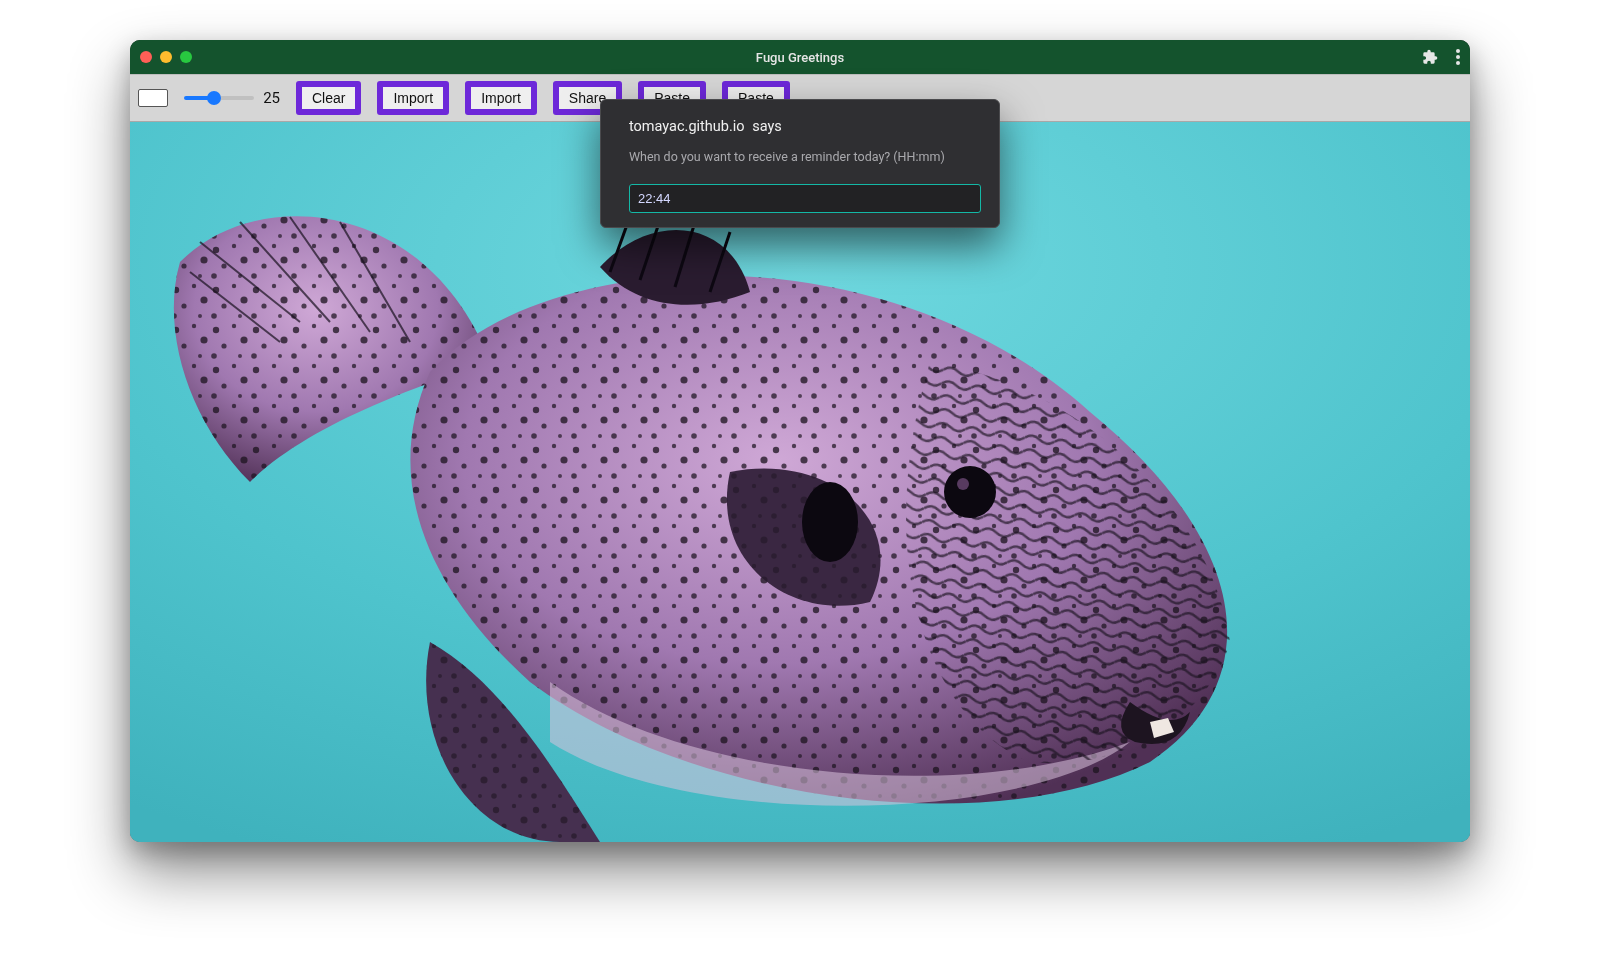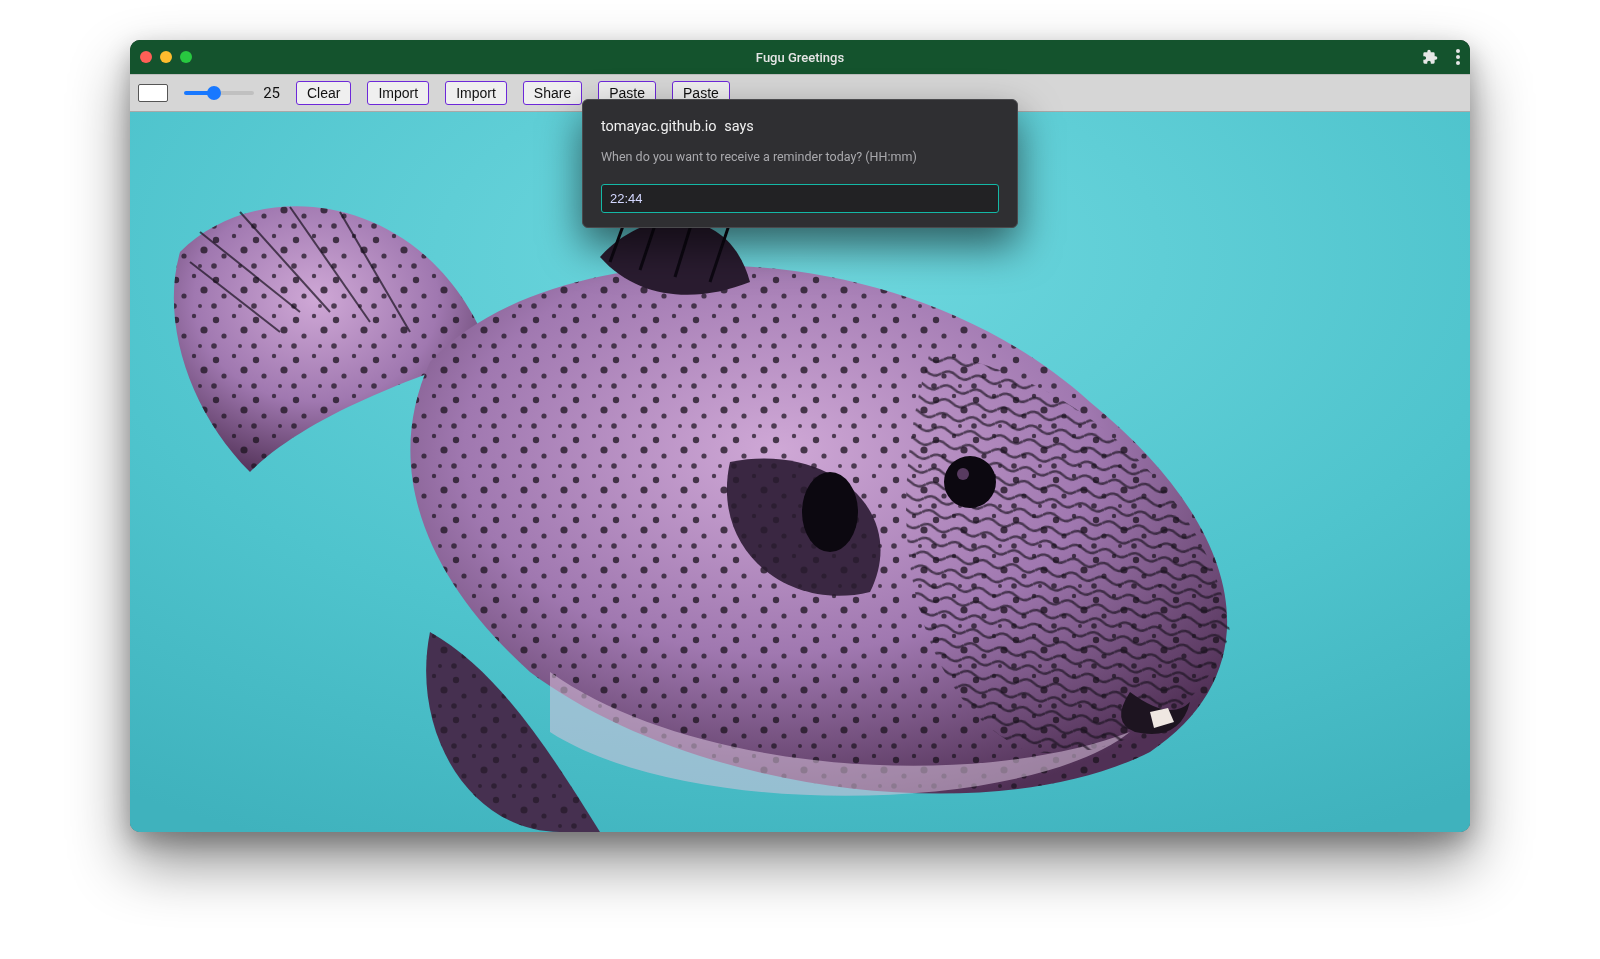--- a/index.html
+++ b/index.html
@@ -87,21 +87,21 @@
   }
   input[type=range].brush::-webkit-slider-thumb {
     -webkit-appearance: none;
     width: 14px; height: 14px;
     background: #1878ff;
     border-radius: 50%;
   }
   .slider-val { font-size: 15px; min-width: 20px; text-align:right; }
   .tbtn {
     background: #efefef;
-    border: 1px solid #6d28d9;
+    border: 6px solid #6d28d9;
     border-radius: 3px;
     padding: 3px 10px;
     font-size: 14px;
     color: #111;
     cursor: pointer;
   }
   
   .canvas-area {
     height: 720px;
     background: #52c6cf;
@@ -109,26 +109,26 @@
     overflow: hidden;
   }
   
   .canvas-area svg { width:100%; height:100%; display:block; }
   
   .dialog {
     position: absolute;
     top: 59px;
     left: 50%;
     transform: translateX(-50%);
-    width: 436px;
+    width: 400px;
     background: #2f2f32;
     border: 1px solid #4a4a4d;
     border-radius: 6px;
     box-shadow: 0 18px 40px rgba(0,0,0,0.55);
-    padding: 18px 18px 14px 18px;
+    padding: 18px 18px 14px 28px;
     color: #e6e6e6;
     font-size: 13px;
     z-index: 50;
   }
   .dlg-title { font-size: 14.5px; color: #f0f0f0; margin-bottom: 14px; }
   .dlg-msg { font-size: 12.5px; color: #a9a9ad; margin-bottom: 20px; }
   .dlg-input {
     width: 100%;
     background: #222224;
     border: 1px solid #14b8a6;

